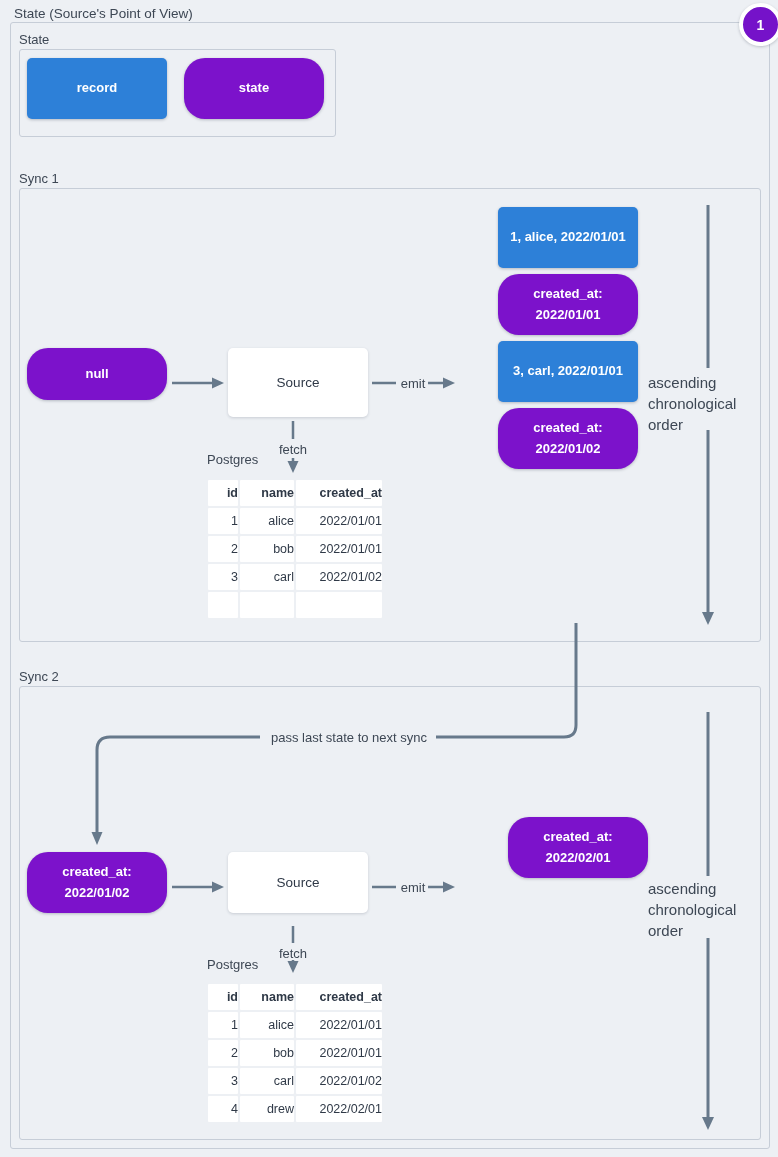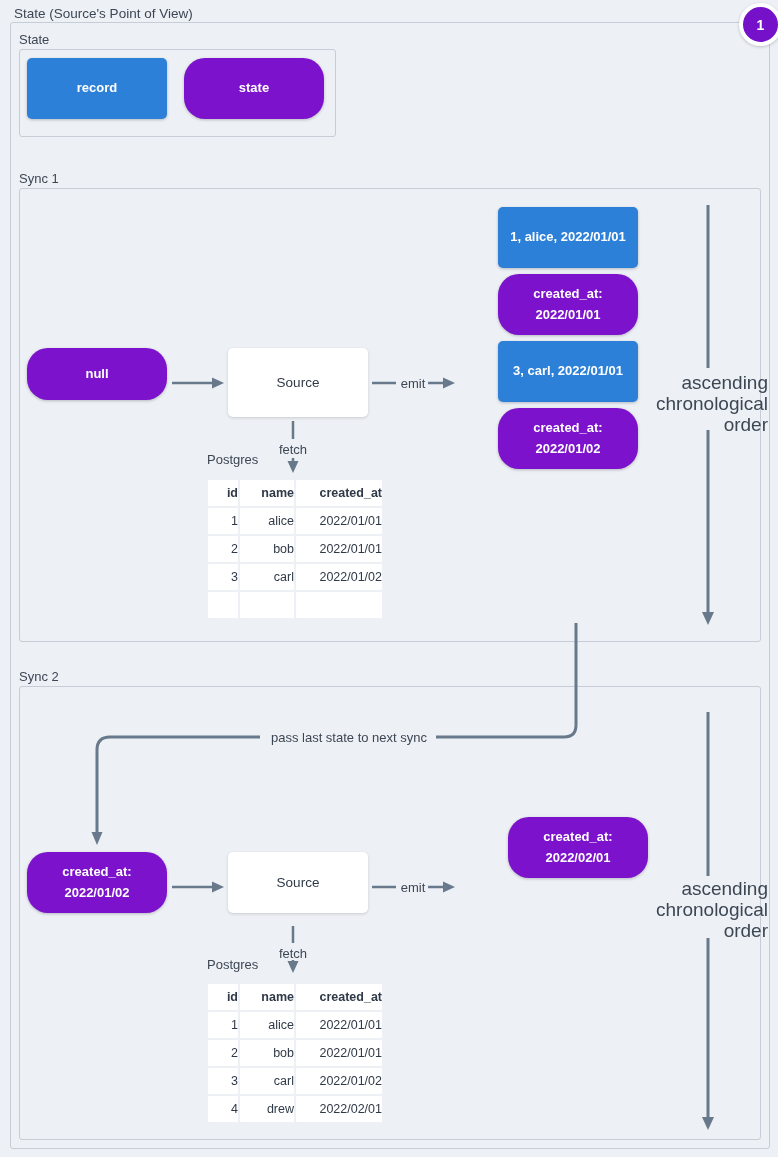--- a/index.html
+++ b/index.html
@@ -48,21 +48,21 @@
     font-weight:normal;border-radius:1px;
   }
   .dbtable th{font-weight:bold;}
   .dbtable .c-id{width:30px;}
   .dbtable .c-name{width:54px;}
   .dbtable .c-created{width:86px;}
   .flow-label{
     position:absolute;font-size:13px;color:var(--text);text-align:center;line-height:15px;
   }
   .order-note{
-    position:absolute;width:120px;text-align:right;font-size:19px;
+    position:absolute;width:120px;text-align:left;font-size:15px;
     line-height:21px;color:var(--text);white-space:pre-line;
   }
   .badge{
     position:absolute;left:739px;top:3px;width:35px;height:35px;border-radius:50%;
     background:var(--badge);border:4px solid #fff;
     display:flex;align-items:center;justify-content:center;
     color:#fff;font-size:14px;font-weight:bold;
     box-shadow:0 1px 3px rgba(35,45,65,.25);
   }
   svg.wires{position:absolute;left:0;top:0;pointer-events:none;}

